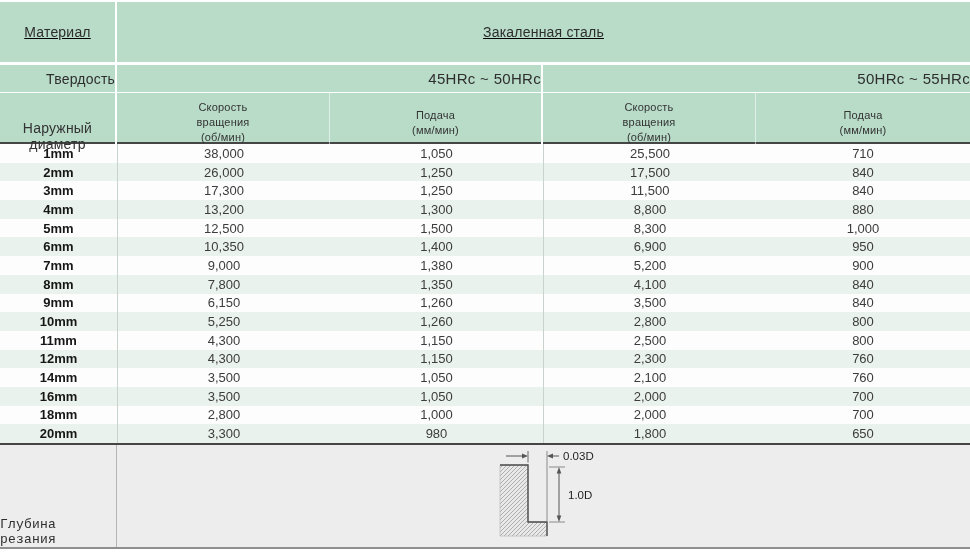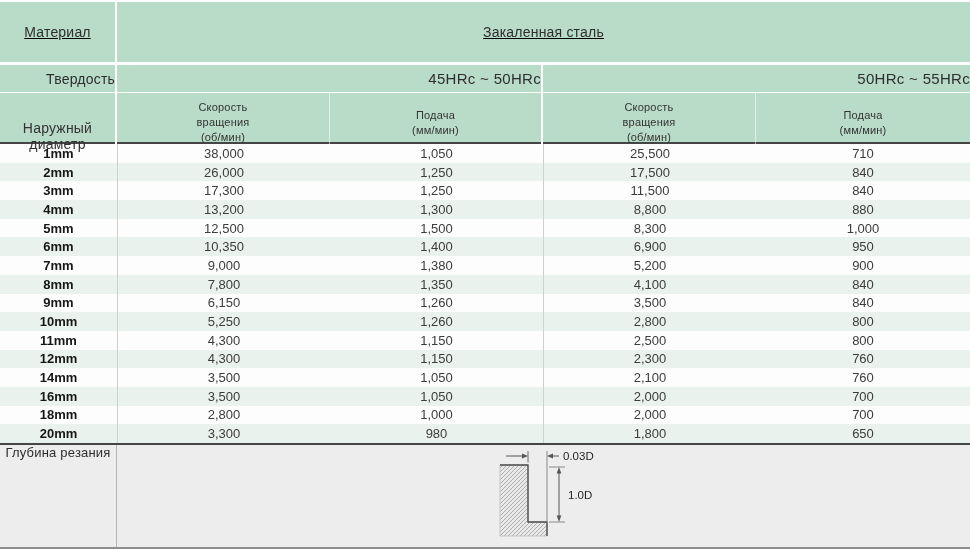--- a/index.html
+++ b/index.html
@@ -37,21 +37,21 @@
 
   .data { height:299px; display:flex; flex-direction:column; background:#fcfdfc;align-items:flex-end; }
   .drow { flex:1 1 0; display:grid; grid-template-columns:117px 213px 213px 213px 214px; }
   .drow:nth-child(even) { background:#e9f2ed; }
   .dc { display:flex; align-items:center; justify-content:center; font-size:13px; color:#3c3c3c; }
   .dc.d { font-weight:bold; color:#161616; font-size:13px; }
   .drow .dc:nth-child(2) { border-left:1px solid #c9d3cd; }
   .drow .dc:nth-child(4) { border-left:1px solid #c9d3cd; }
 
   .depth { height:102px; background:#ededed; display:grid; grid-template-columns:117px 1fr; }
-  .depth .lcell { border-right:1px solid #b3b3b3; display:flex; align-items:flex-start; justify-content:center; }
+  .depth .lcell { border-right:1px solid #b3b3b3; display:flex; align-items:flex-end; justify-content:center;font-family:Liberation Mono, monospace; }
   .depth-label { font-size:13px; color:#2e2e2e; letter-spacing:.2px; }
   .depth .body { position:relative; }
   .diagram { position:absolute; left:337px; top:1px; }
 
   .bottomline { height:2px; background:#8f8f8f; }
 
   .dim-text { font-size:11.5px; fill:#1f1f1f; font-family:"Liberation Sans", sans-serif; }
 </style>
 </head>
 <body>

